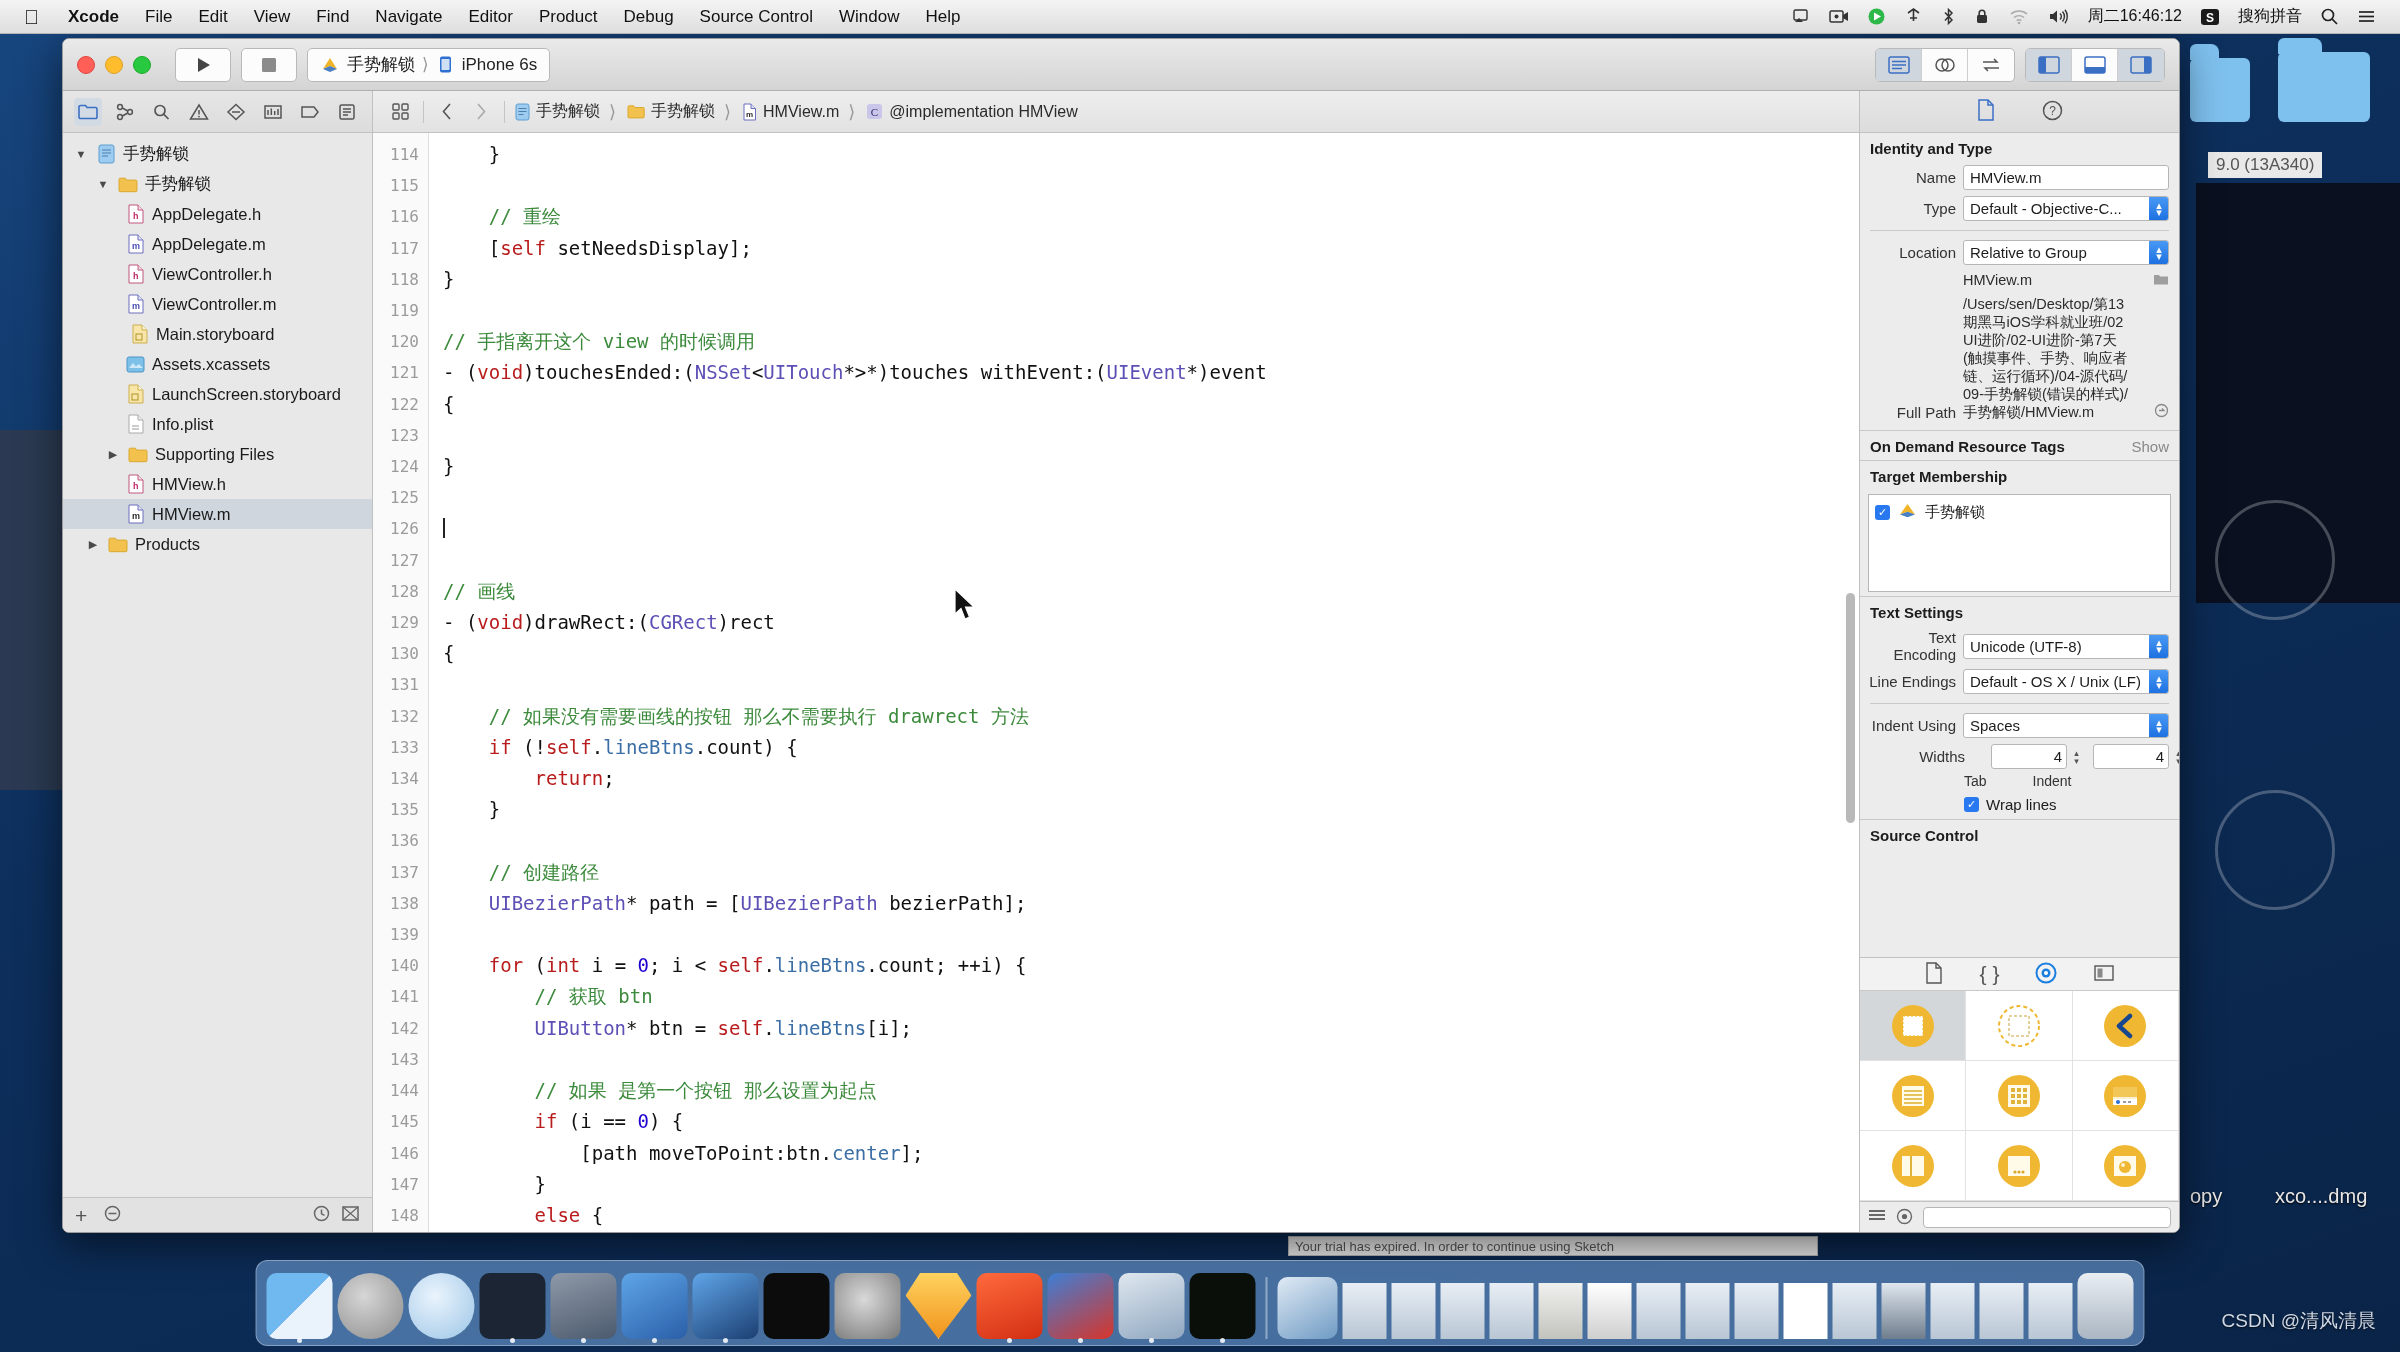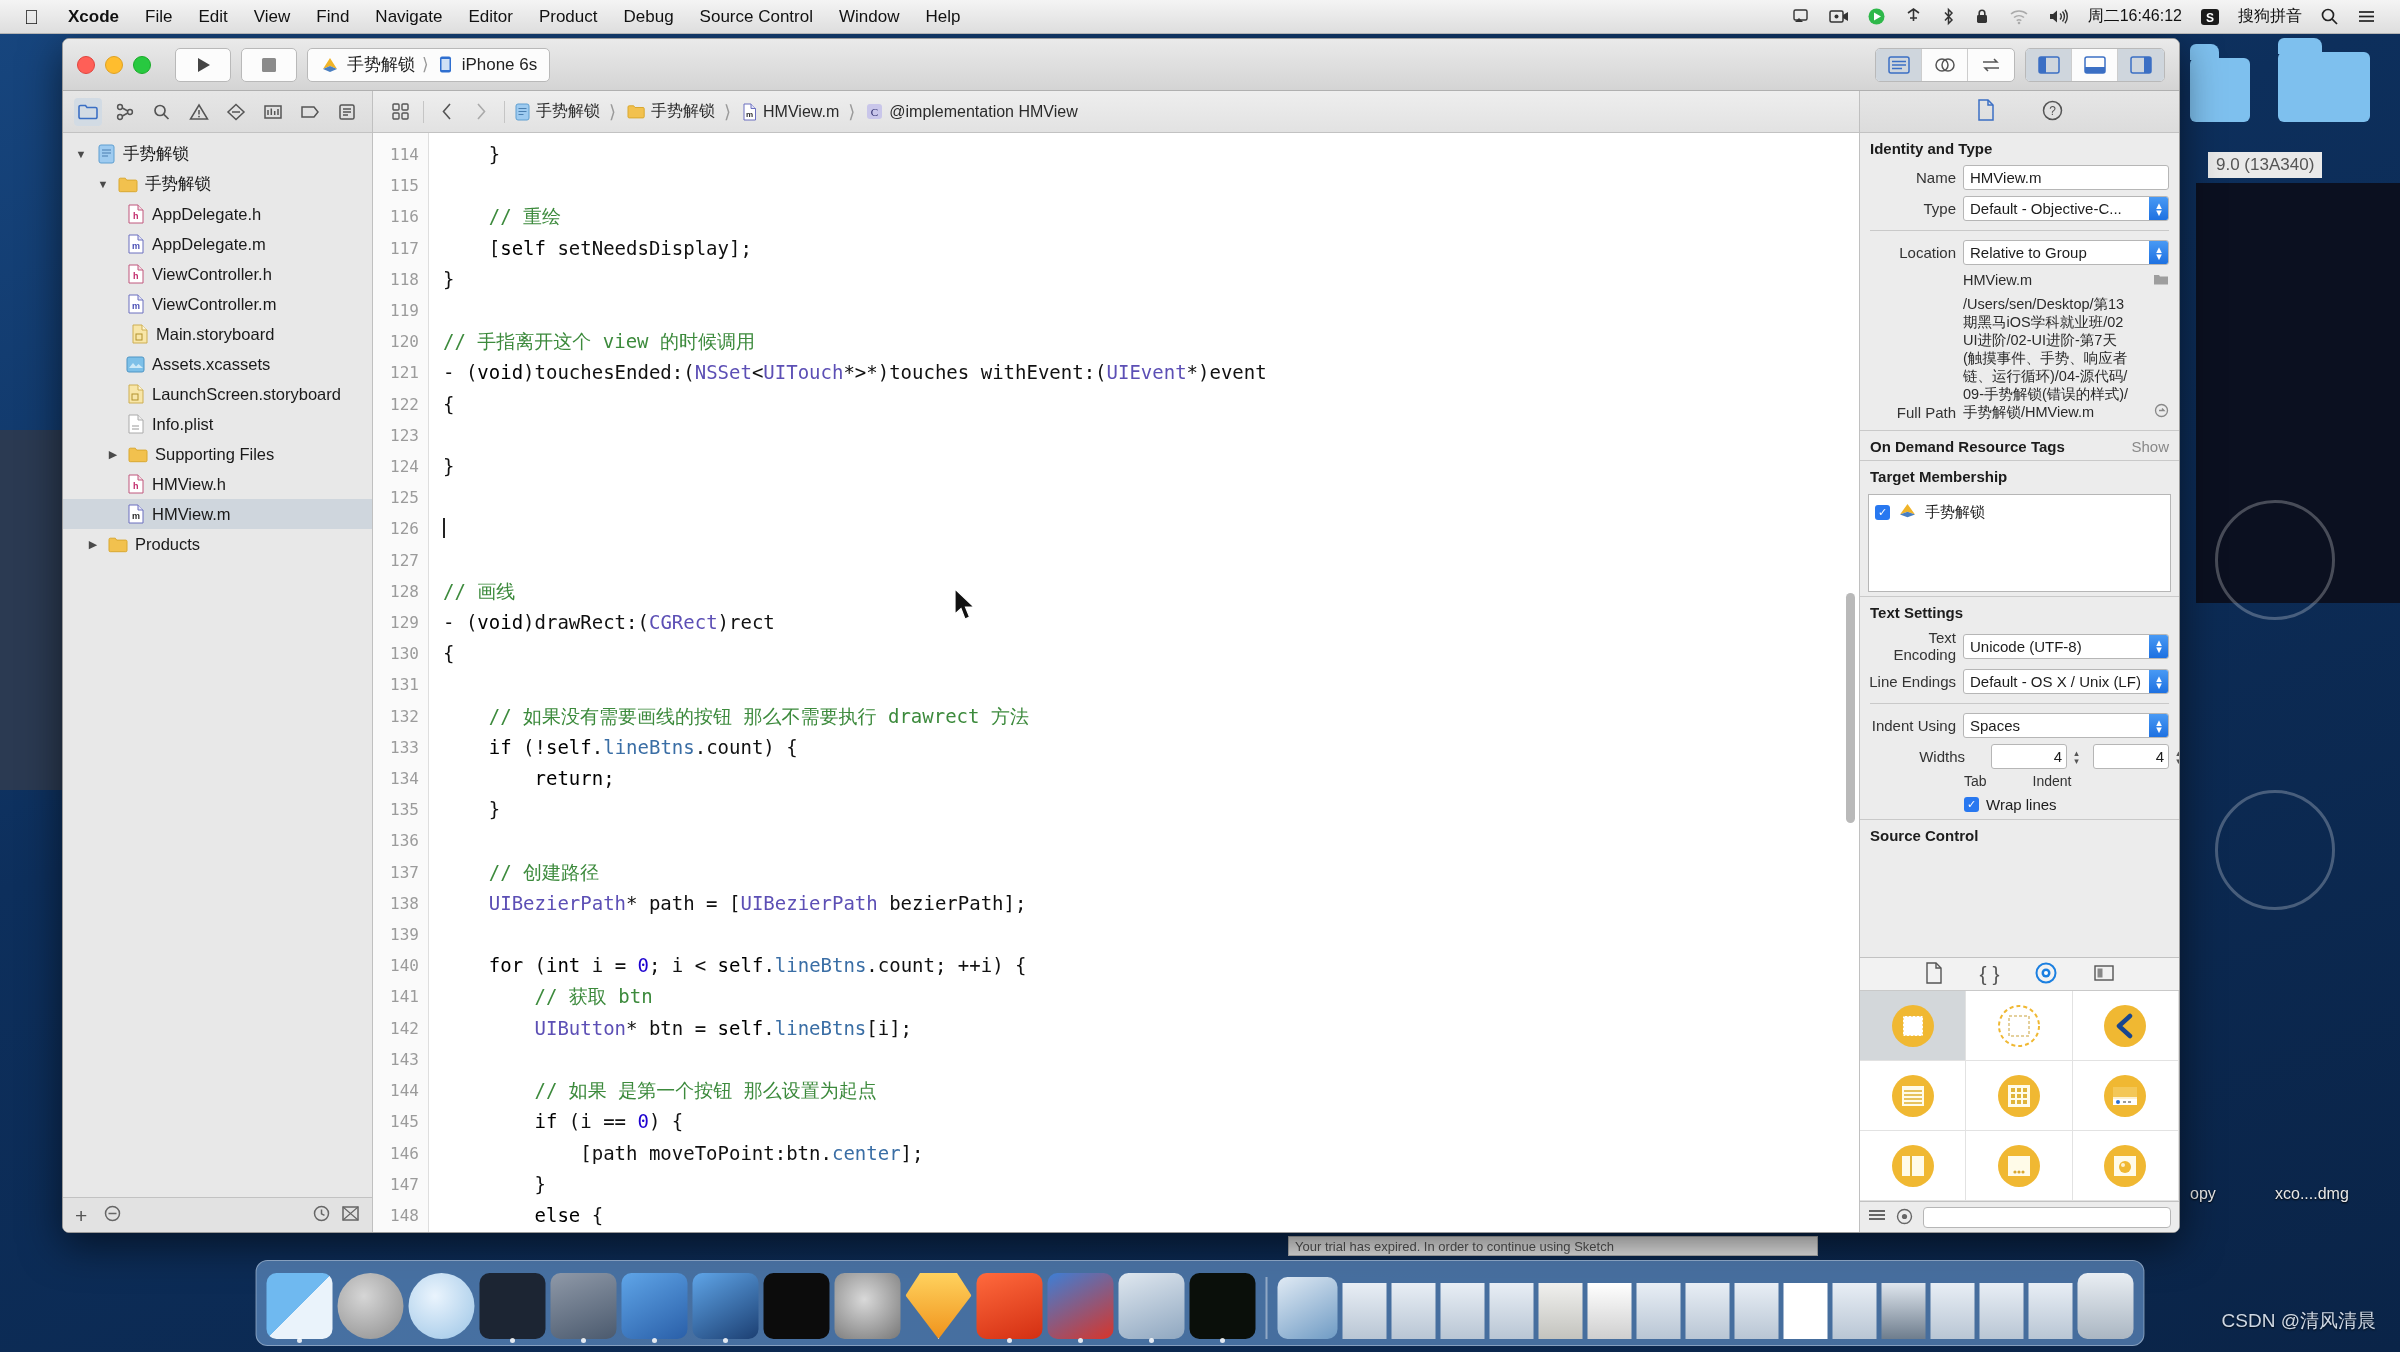--- a/index.html
+++ b/index.html
@@ -18,21 +18,21 @@
     position: absolute; background:#7ec0ee; border-radius:6px;
   }
   .desk-folder::before {
     content:""; position:absolute; left:0; top:-14px; width:48%; height:16px;
     background:#7ec0ee; border-radius:6px 8px 0 0;
   }
   .desk-circle {
     position:absolute; border:3px solid rgba(255,255,255,.25); border-radius:50%;
   }
   .desk-label {
-    position:absolute; color:#e8e8e8; font-size:16px; text-shadow:0 1px 2px #000;
+    position:absolute; color:#e8e8e8; font-size:20px; text-shadow:0 1px 2px #000;
   }
   .dmg-strip {
     position:absolute; background:#e9e9e9; color:#555; font-size:17px;
     padding:3px 8px; white-space:nowrap;
   }
   .black-panel { position:absolute; background:#0b1020; }
 
   
   #menubar {
     position:absolute; left:0; top:0; width:2400px; height:34px;
@@ -112,21 +112,21 @@
   .jb-ico { width:34px; height:30px; display:flex; align-items:center; justify-content:center; color:#555;}
   .jb-div { width:1px; height:22px; background:#c5c5c5; margin:0 6px;}
   .crumb { display:flex; align-items:center; gap:6px; padding:0 4px; white-space:nowrap;}
   .crumb .sep { color:#9a9a9a; padding:0 3px; font-size:18px;}
   .code-wrap { flex:1; display:flex; overflow:hidden; position:relative; background:#fff;}
   .gutter { width:56px; flex:0 0 56px; background:#fafafa; border-right:1px solid #dedede;
     text-align:right; padding:6px 9px 0 0; color:#9b9b9b;
     font-family:"DejaVu Sans Mono","Liberation Mono",monospace; font-size:16px; line-height:31.2px;}
   .code { flex:1; padding:6px 0 0 14px; overflow:hidden; white-space:pre;
     font-family:"DejaVu Sans Mono","Liberation Mono",monospace; font-size:19px; line-height:31.2px; color:#111;}
-  .cm{color:#3c8a3c;} .kw{color:#000000;} .ty{color:#5c4fb5;} .id{color:#3a6ea5;margin-top:34px;}
+  .cm{color:#3c8a3c;} .kw{color:#b91c1c;} .ty{color:#5c4fb5;} .id{color:#3a6ea5;margin-top:34px;}
   .num{color:#1c00cf;} .pl{color:#111;}
   .caret{display:inline-block;width:1.5px;height:20px;background:#222;vertical-align:-3px;}
   .v-scroll{position:absolute;right:4px;top:460px;width:9px;height:230px;background:#b9b9b9;border-radius:5px;}
 
   
   #inspector { width:320px; flex:0 0 320px; background:#ececec; border-left:1px solid #c0c0c0;
     display:flex; flex-direction:column; font-size:15px; color:#1c1c1c;}
   .insp-tabs{height:42px;background:linear-gradient(to bottom,#e6e6e6,#dcdcdc);border-bottom:1px solid #c2c2c2;
     display:flex;align-items:center;justify-content:center;gap:46px;}
   .insp-scroll{flex:1;overflow:hidden;}

